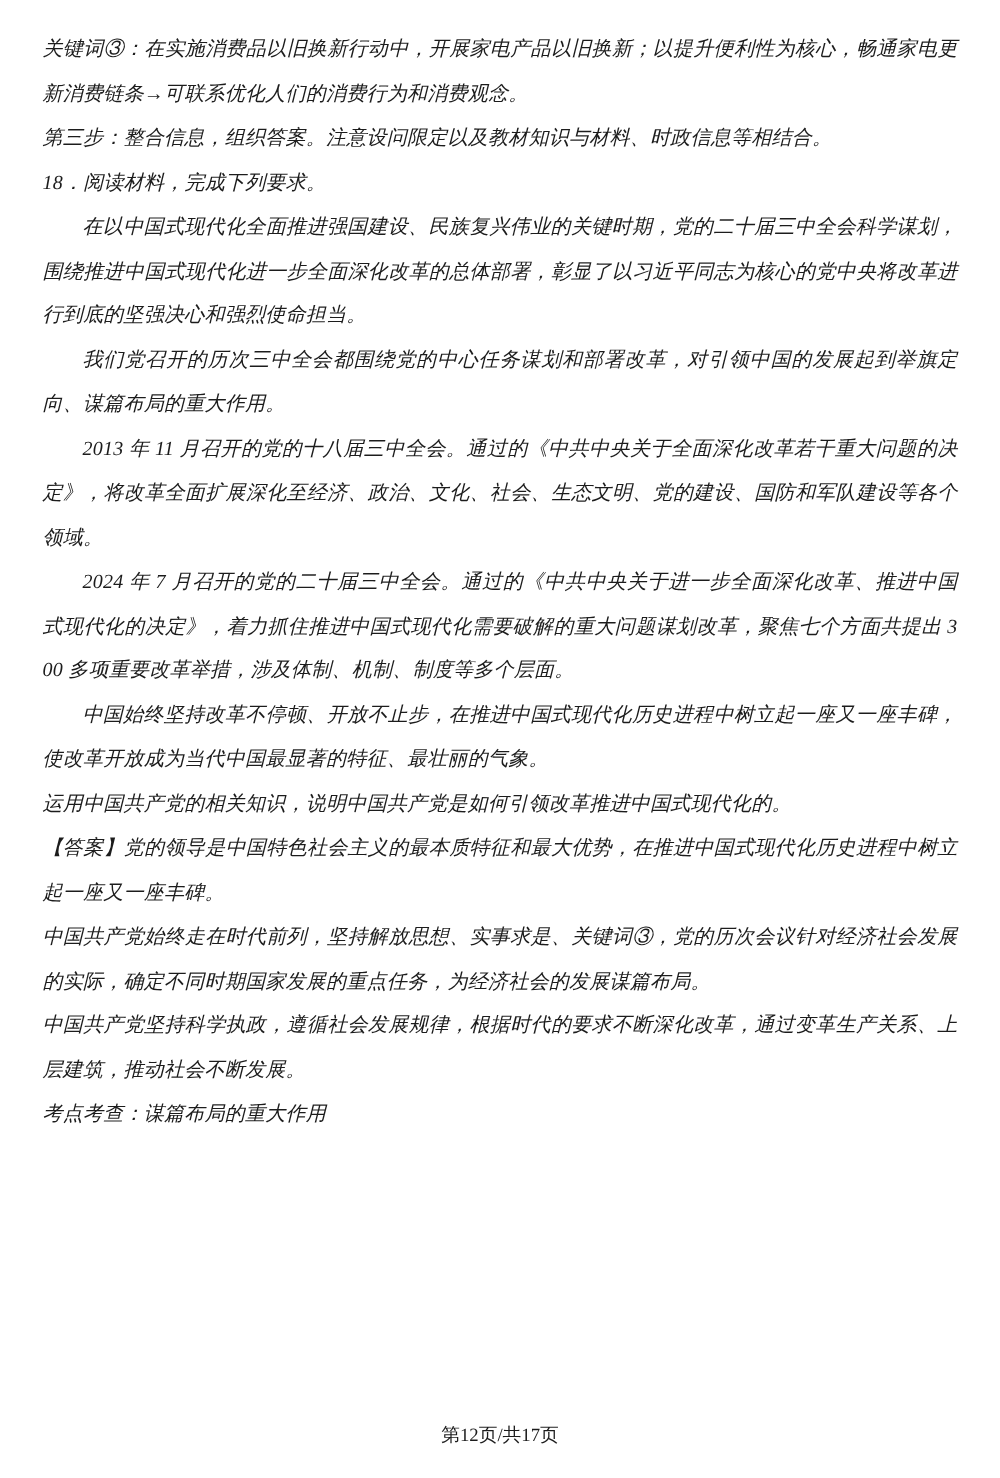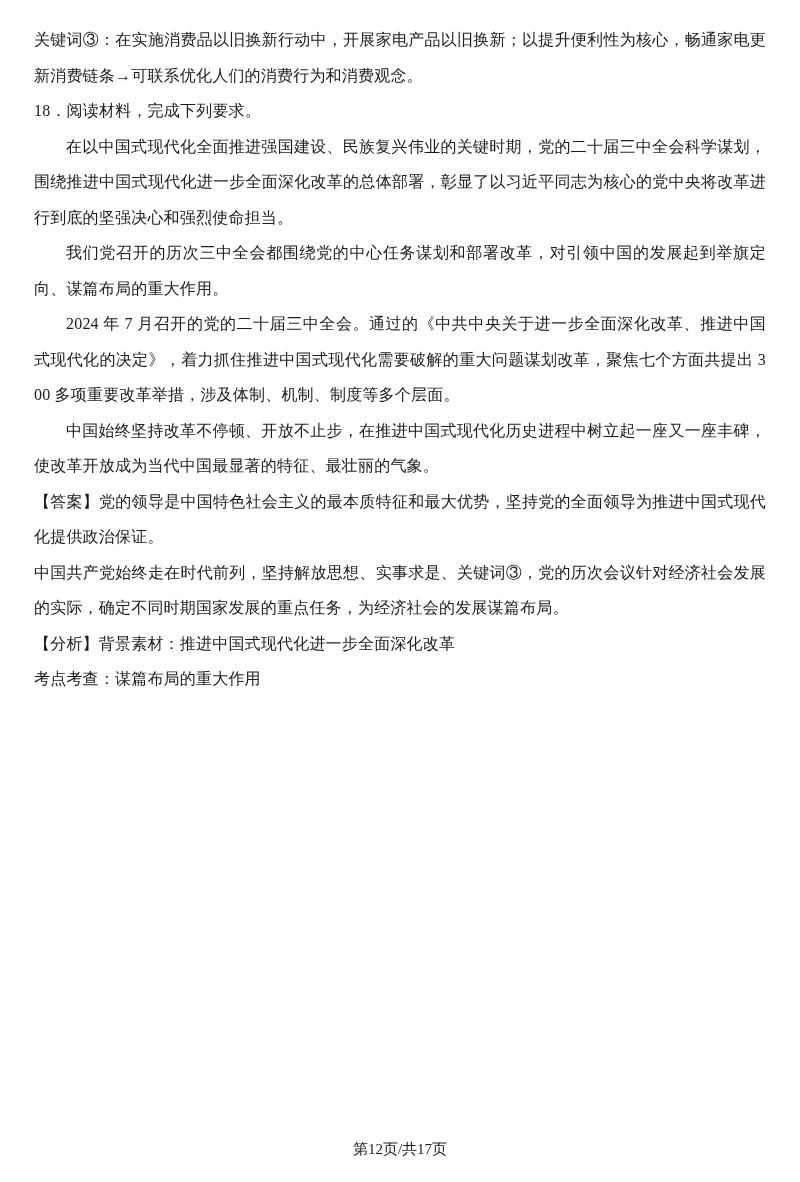--- a/index.html
+++ b/index.html
@@ -16,20 +16,21 @@
     width: 800px;
     min-height: 1182px;
     background: #ffffff;
     color: #1c1c1c;
     padding: 22px 34px 18px 34px;
     display: flex;
     flex-direction: column;
   }
   .content {
     flex: 1 0 auto;
+    font-style: italic;
   }
   .content p {
     margin: 0;
     font-size: 16px;
     line-height: 2.22;
     text-align: justify;
     text-justify: inter-ideograph;
     letter-spacing: 0.2px;
     word-break: break-all;
   }
@@ -44,24 +45,27 @@
     color: #1c1c1c;
     margin-top: 4px;
   }
 </style>
 </head>
 <body>
 
 <div class="page">
   <div class="content">
     <p>关键词③：在实施消费品以旧换新行动中，开展家电产品以旧换新；以提升便利性为核心，畅通家电更新消费链条→可联系优化人们的消费行为和消费观念。</p>
+    <p>第三步：整合信息，组织答案。注意设问限定以及教材知识与材料、时政信息等相结合。</p>
     <p>18．阅读材料，完成下列要求。</p>
     <p class="indent">在以中国式现代化全面推进强国建设、民族复兴伟业的关键时期，党的二十届三中全会科学谋划，围绕推进中国式现代化进一步全面深化改革的总体部署，彰显了以习近平同志为核心的党中央将改革进行到底的坚强决心和强烈使命担当。</p>
     <p class="indent">我们党召开的历次三中全会都围绕党的中心任务谋划和部署改革，对引领中国的发展起到举旗定向、谋篇布局的重大作用。</p>
+    <p class="indent">2013 年 11 月召开的党的十八届三中全会。通过的《中共中央关于全面深化改革若干重大问题的决定》，将改革全面扩展深化至经济、政治、文化、社会、生态文明、党的建设、国防和军队建设等各个领域。</p>
     <p class="indent">2024 年 7 月召开的党的二十届三中全会。通过的《中共中央关于进一步全面深化改革、推进中国式现代化的决定》，着力抓住推进中国式现代化需要破解的重大问题谋划改革，聚焦七个方面共提出 300 多项重要改革举措，涉及体制、机制、制度等多个层面。</p>
     <p class="indent">中国始终坚持改革不停顿、开放不止步，在推进中国式现代化历史进程中树立起一座又一座丰碑，使改革开放成为当代中国最显著的特征、最壮丽的气象。</p>
-    <p>【答案】党的领导是中国特色社会主义的最本质特征和最大优势，坚持党的全面领导为推进中国式现代化提供政治保证。</p>
+    <p>运用中国共产党的相关知识，说明中国共产党是如何引领改革推进中国式现代化的。</p>
+    <p>【答案】党的领导是中国特色社会主义的最本质特征和最大优势，在推进中国式现代化历史进程中树立起一座又一座丰碑。</p>
     <p>中国共产党始终走在时代前列，坚持解放思想、实事求是、关键词③，党的历次会议针对经济社会发展的实际，确定不同时期国家发展的重点任务，为经济社会的发展谋篇布局。</p>
-    <p>【分析】背景素材：推进中国式现代化进一步全面深化改革</p>
+    <p>中国共产党坚持科学执政，遵循社会发展规律，根据时代的要求不断深化改革，通过变革生产关系、上层建筑，推动社会不断发展。</p>
     <p>考点考查：谋篇布局的重大作用</p>
   </div>
   <div class="footer">第12页/共17页</div>
 </div>
 
 </body></html>

